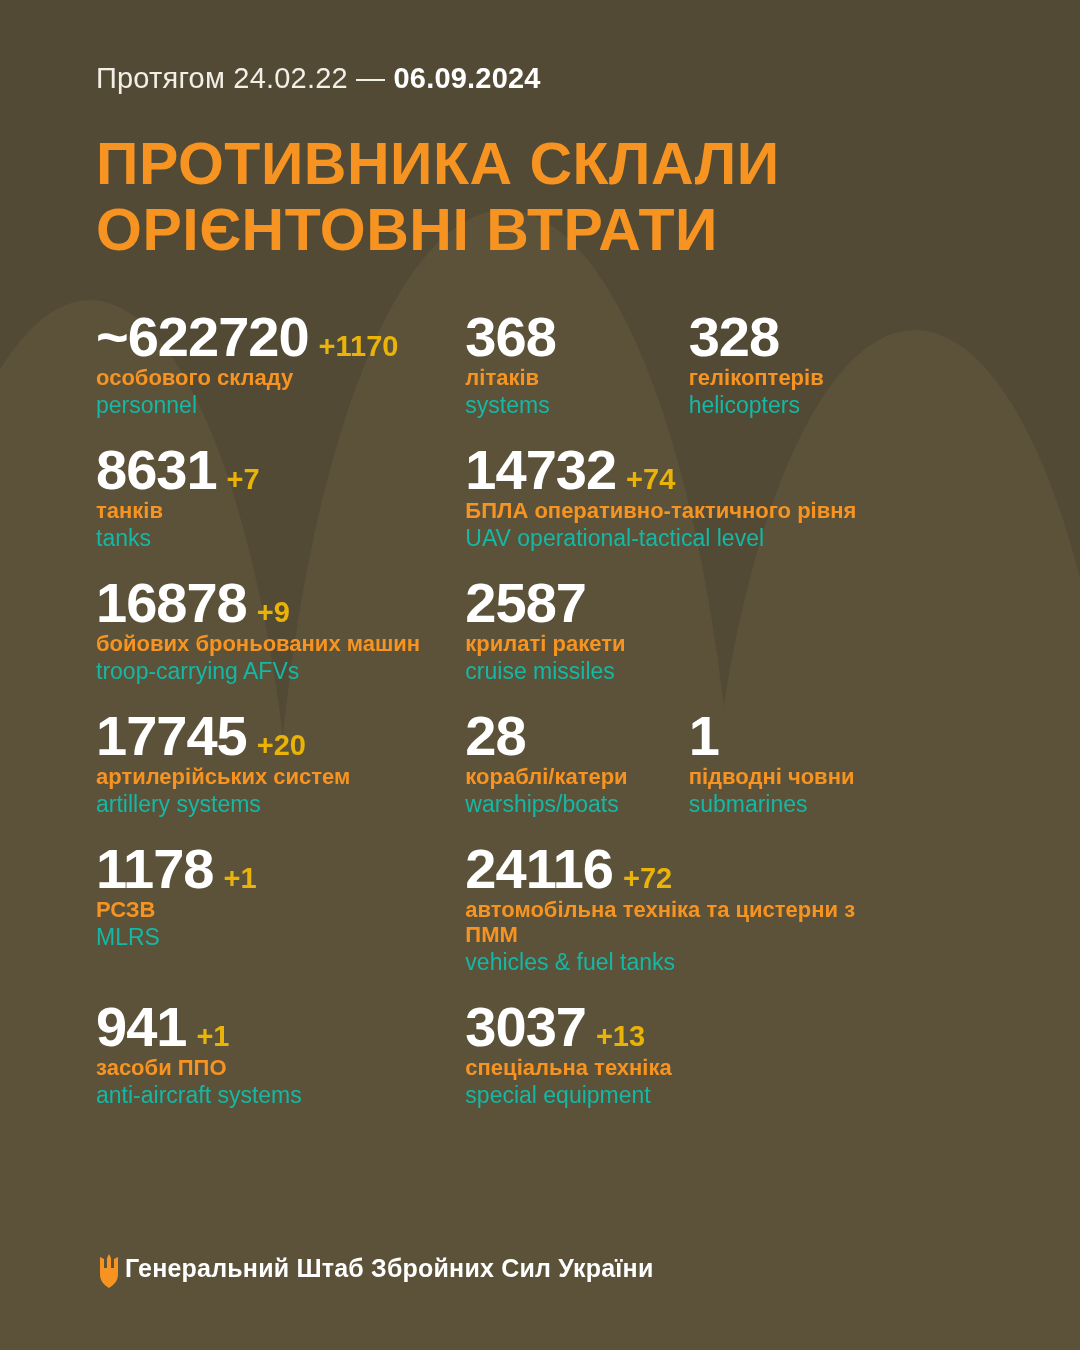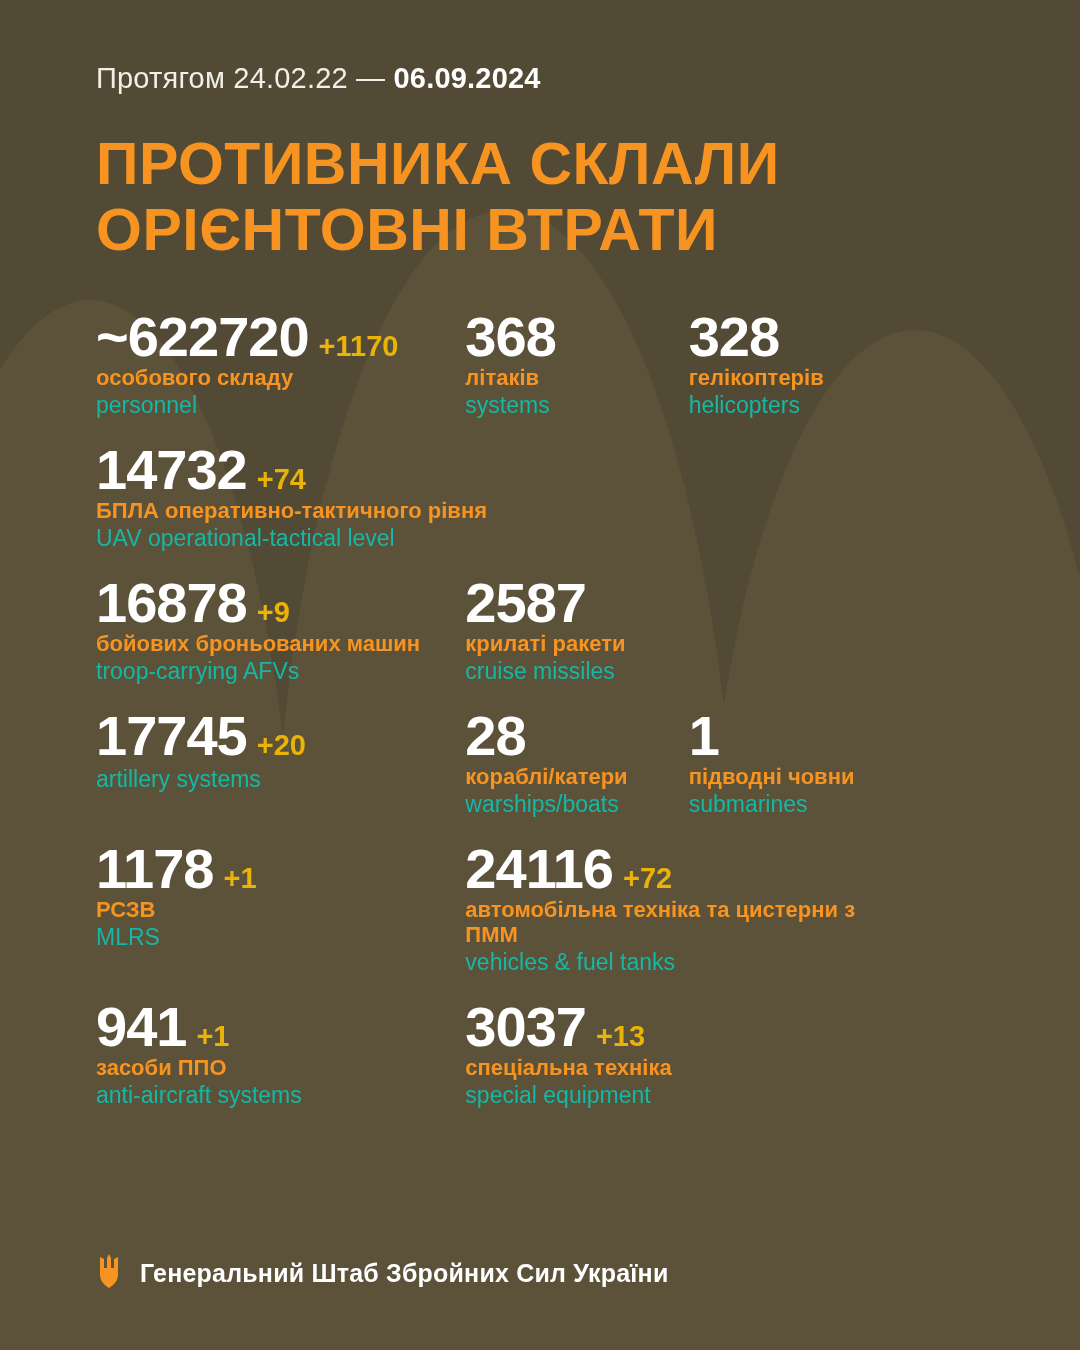--- a/index.html
+++ b/index.html
@@ -108,22 +108,22 @@
     font-weight: 400;
     color: #14b8a6;
     line-height: 1.2;
   }
 
   .footer {
     position: absolute;
     left: 96px;
     bottom: 62px;
     display: flex;
-    align-items: flex-end;
-    gap: 18px;
+    align-items: flex-start;
+    gap: 3px;
     z-index: 3;
   }
   .trident {
     width: 26px;
     height: 34px;
     fill: #f79421;
   }
   .footer-text {
     font-size: 25px;
     font-weight: 700;
@@ -175,20 +175,28 @@
         <div class="value-line">
           <span class="value">328</span>
           <span class="delta"></span>
         </div>
         <div class="label-ua">гелікоптерів</div>
         <div class="label-en">helicopters</div>
       </div>
     </div>
 
     <div class="row">
+      <div class="cell col-a">
+        <div class="value-line">
+          <span class="value">8631</span>
+          <span class="delta">+7</span>
+        </div>
+        <div class="label-ua">танків</div>
+        <div class="label-en">tanks</div>
+      </div>
       <div class="cell col-wide">
         <div class="value-line">
           <span class="value">14732</span>
           <span class="delta">+74</span>
         </div>
         <div class="label-ua">БПЛА оперативно-тактичного рівня</div>
         <div class="label-en">UAV operational-tactical level</div>
       </div>
     </div>
 
@@ -210,20 +218,21 @@
         <div class="label-en">cruise missiles</div>
       </div>
     </div>
 
     <div class="row">
       <div class="cell col-a">
         <div class="value-line">
           <span class="value">17745</span>
           <span class="delta">+20</span>
         </div>
+        <div class="label-ua">артилерійських систем</div>
         <div class="label-en">artillery systems</div>
       </div>
       <div class="cell col-b">
         <div class="value-line">
           <span class="value">28</span>
           <span class="delta"></span>
         </div>
         <div class="label-ua">кораблі/катери</div>
         <div class="label-en">warships/boats</div>
       </div>

